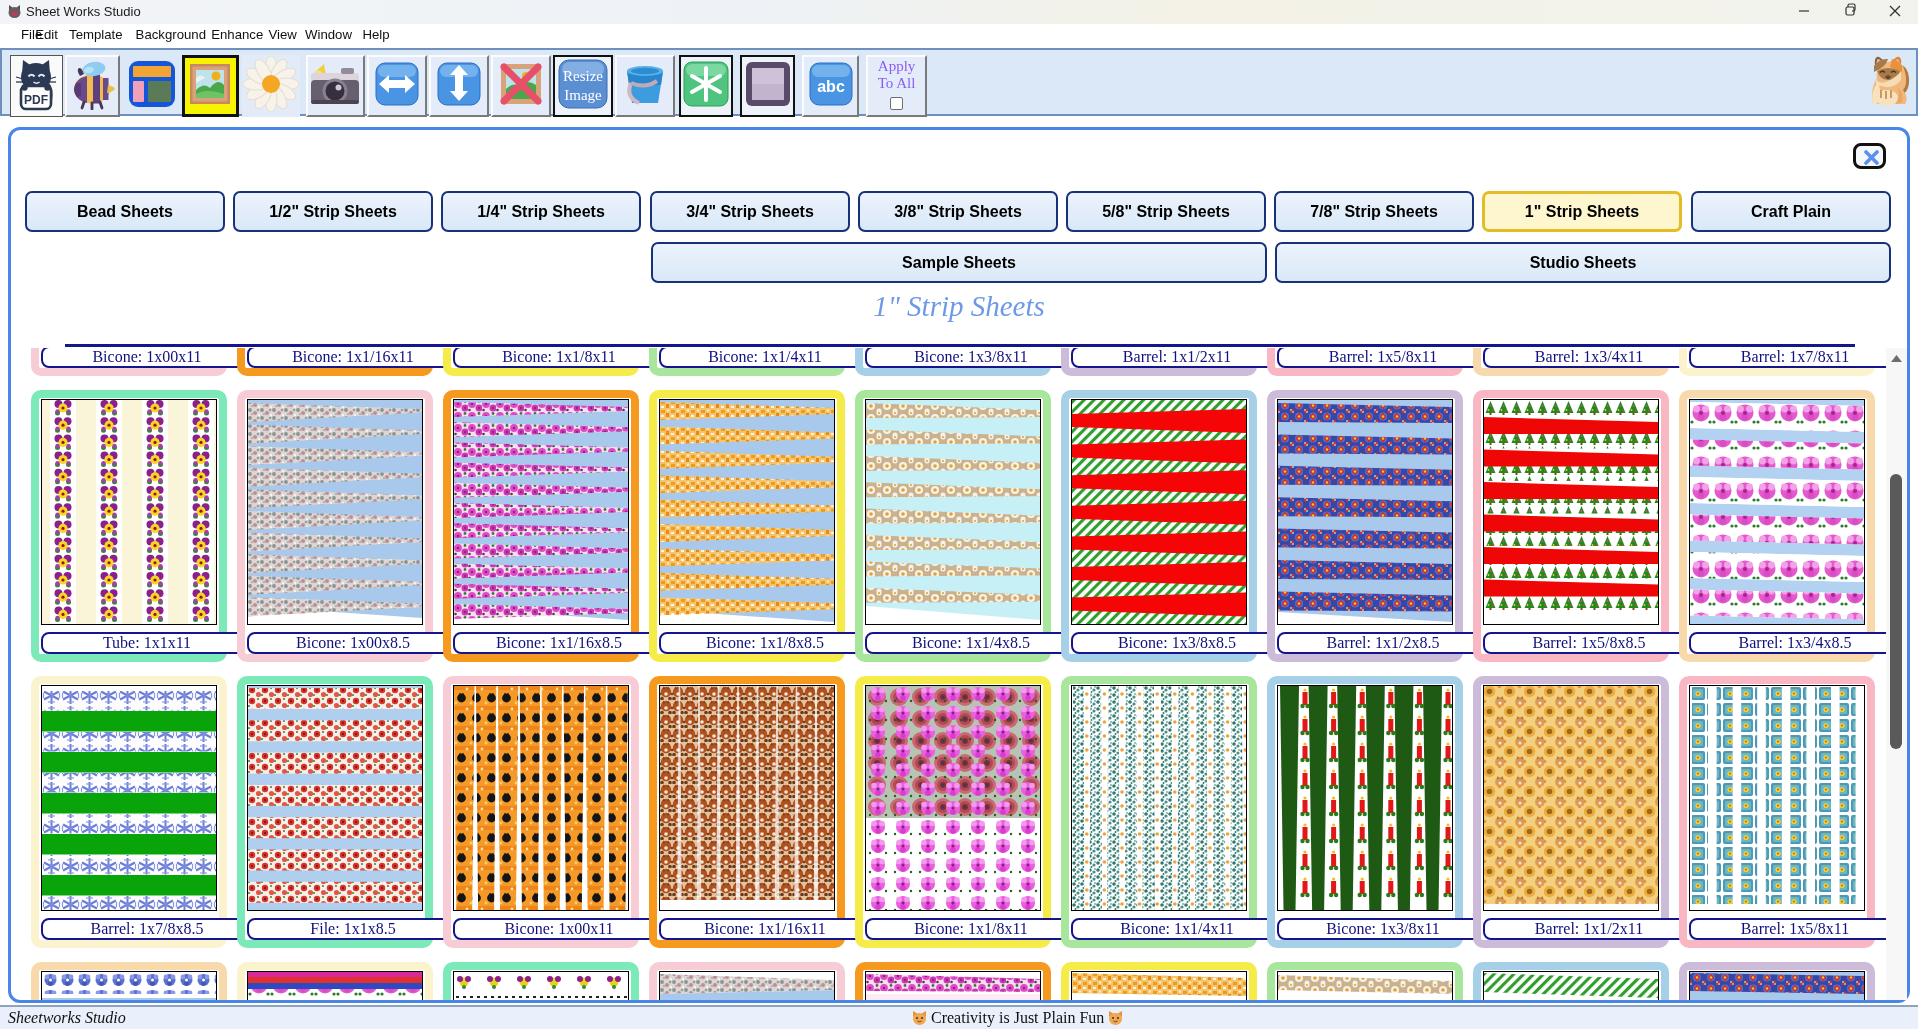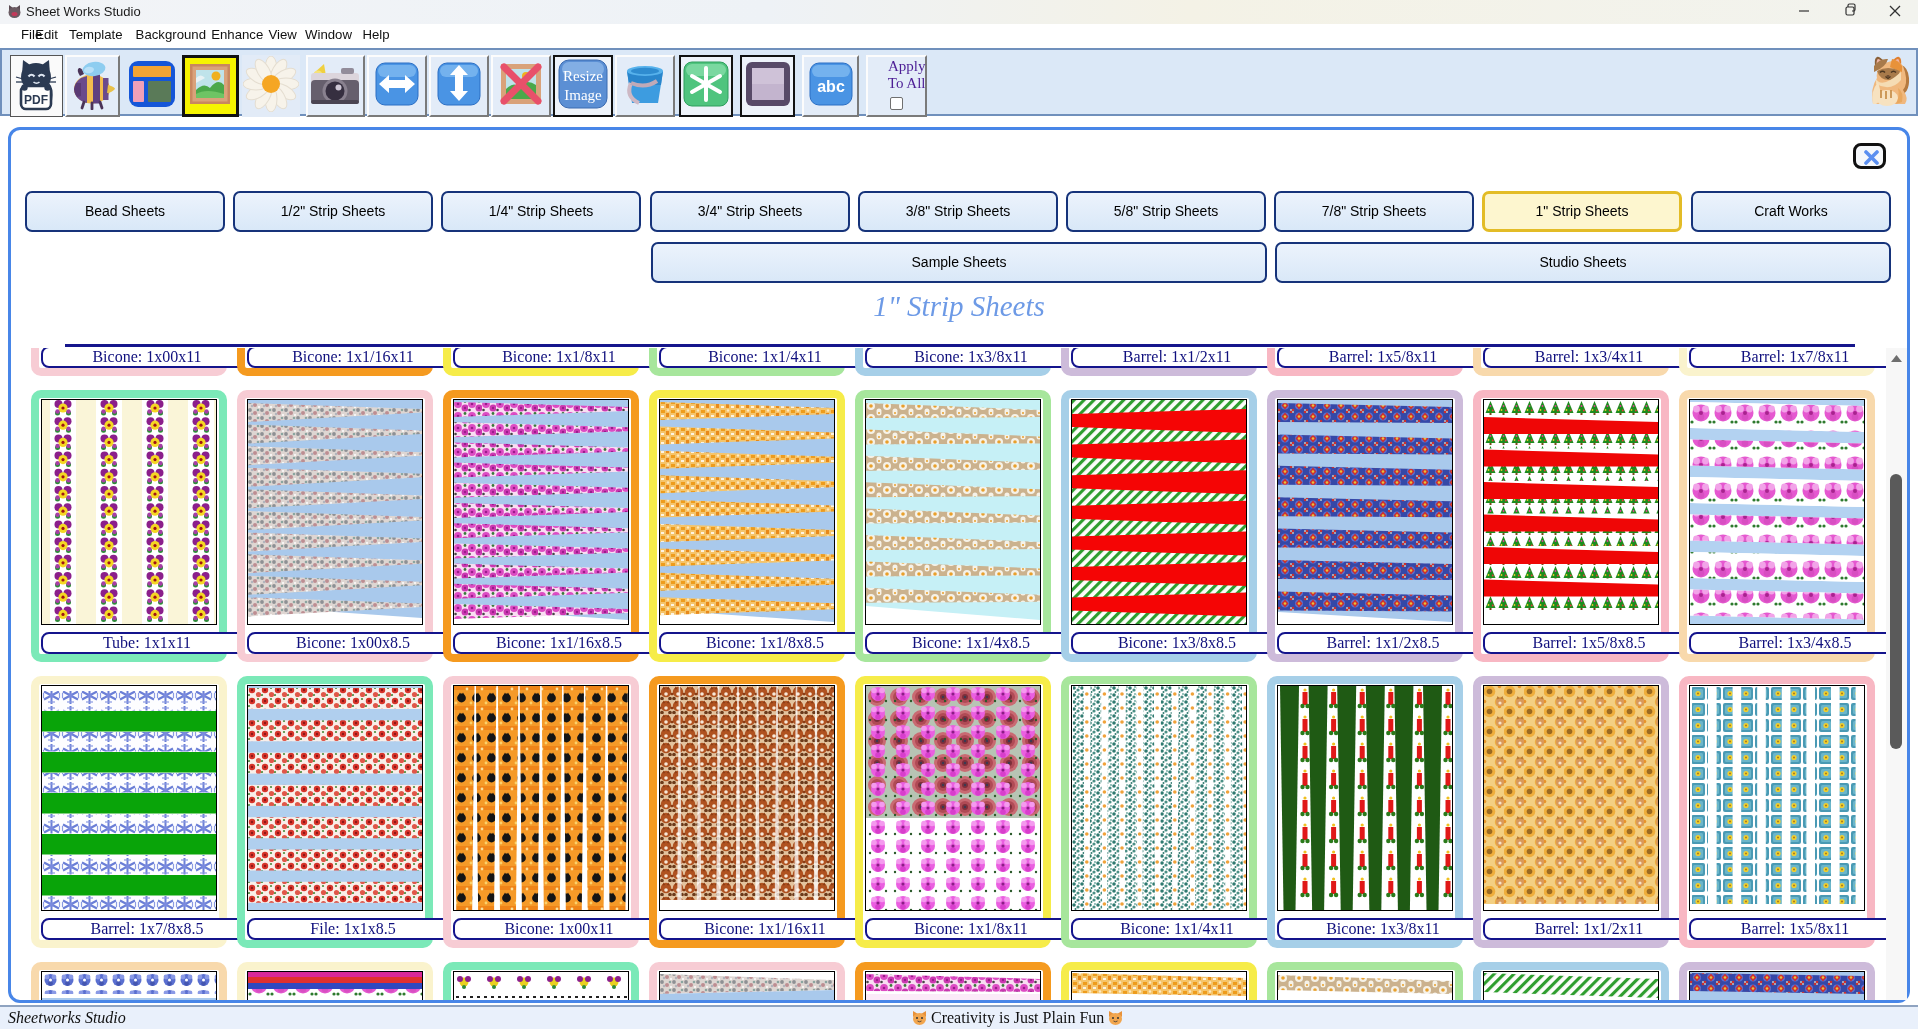--- a/index.html
+++ b/index.html
@@ -14,21 +14,21 @@
 .b3d{border-top:2px solid #fcfcfc;border-left:2px solid #fcfcfc;border-bottom:2px solid #7a7a7a;border-right:2px solid #7a7a7a}
 .pdf{background:#fafafa;border:1px solid #555}
 .blk{border:2px solid #111;background:#eef3fa}
 .sel{border:3px solid #111;background:#f6f400}
 .flat{background:transparent}.flat2{background:#e2ebf7}
 #dialog{position:absolute;left:8px;top:127px;width:1902px;height:876px;background:#fff;border:3px solid #4886e8;border-radius:12px}
 #closebtn{position:absolute;left:1842px;top:13px;width:33px;height:26px;border:3px solid #111;border-radius:8px;background:#f6f8fb}
 #closebtn svg{position:absolute;left:8px;top:4px}
 .h1{position:absolute;left:0;top:16px;width:100%;text-align:center;font:italic 34px "Liberation Serif";color:#6d9ae6}
 .h2{position:absolute;left:0;top:160px;width:100%;text-align:center;font:italic 29px "Liberation Serif";color:#6d9ae6}
-.cbtn{position:absolute;height:41px;background:linear-gradient(#ecf3fc,#d9e8f8);border:2px solid #16337a;border-radius:7px;font-weight:normal;font-size:14px;color:#000;text-align:center;line-height:37px}
+.cbtn{position:absolute;height:41px;background:linear-gradient(#ecf3fc,#d9e8f8);border:2px solid #16337a;border-radius:7px;font-weight:bold;font-size:16px;color:#000;text-align:center;line-height:37px}
 .cbtn.act{background:#fdf6cf;border:3px solid #e3bc26;line-height:35px}
 #divider{position:absolute;left:54px;top:214px;width:1790px;height:3px;background:#16168c}
 #vp{position:absolute;left:0px;top:218px;width:1875px;height:652px;overflow:hidden}
 .card{position:absolute;width:196px;height:272px;border:8px solid;border-radius:10px;background:#fff}
 .pv{position:absolute;left:2px;top:1px;width:176px;height:226px;border:1px solid #000;background:#fff}
 .pv svg{display:block}
 .lb{position:absolute;left:2px;top:234px;width:212px;height:22px;border:2px solid #14148c;border-radius:8px;background:#fff;color:#10107e;font:16px "Liberation Serif";text-align:center;line-height:18px}
 #sbar{position:absolute;left:1875px;top:218px;width:21px;height:652px;background:#f7f7f7}
 #sthumb{position:absolute;left:4px;top:126px;width:12px;height:275px;background:#5a5a5a;border-radius:6px}
 #statusbar{position:absolute;left:0;top:1005px;width:100%;height:24px;background:#e9f0fb;border-top:2px solid #8fa3c0;font:16px "Liberation Serif";color:#101010}
@@ -221,21 +221,21 @@
         </svg></div>
     </div>
     <div class="tbtn b3d" style="left:800.3px;width:56.8px">
       <div class="ic"><svg width="44" height="44" viewBox="0 0 44 44">
           <rect x="1" y="1" width="42" height="42" rx="9" fill="#4a94e4" stroke="#2a6ec4" stroke-width="1"></rect>
           <rect x="3" y="3" width="38" height="12" rx="6" fill="#74b2ee"></rect>
           <text x="22" y="30" font-family="Liberation Sans" font-weight="bold" font-size="16" fill="#fff" text-anchor="middle">abc</text>
         </svg></div>
     </div>
     <div class="tbtn b3d" style="left:863.7px;width:61.8px">
-      <div style="position:absolute;left:0;top:1px;width:100%;text-align:right;font:15px 'Liberation Serif';color:#4c1d95;line-height:17px">Apply<br>To All</div>
+      <div style="position:absolute;left:0;top:1px;width:100%;text-align:center;font:15px 'Liberation Serif';color:#8b5cf6;line-height:17px">Apply<br>To All</div>
       <div style="position:absolute;left:50%;margin-left:-7px;top:40px;width:13px;height:13px;background:#fff;border:1px solid #707070;border-radius:2px"></div>
     </div>
   <div class="abs" style="left:1866px;top:2px"><svg width="42" height="58" viewBox="0 0 42 58">
         <path d="M28 38 q12 2 11 -12 q-1 -10 -7 -12 q4 10 -2 22z" fill="#a9713c"></path>
         <path d="M30 44 q12 -2 11 -18 q-1 -11 -8 -13 l-2 2 q7 10 -3 27z" fill="#b57a40"></path>
         <path d="M7 14 q-1 -8 2 -9 q2 -1 8 5z" fill="#8a6038"></path>
         <path d="M8.5 12.5 q0 -5 1.5 -5.5 q2 0 5 3.5z" fill="#f0b4a4"></path>
         <path d="M33 14 q1 -8 -2 -9 q-2 -1 -8 5z" fill="#e08030"></path>
         <path d="M31.5 12.5 q0 -5 -1.5 -5.5 q-2 0 -5 3.5z" fill="#f0b4a4"></path>
         <path d="M5 52 q-3 -16 4 -26 q-2 -10 11 -16 q14 -4 17 10 q3 12 -2 18 q6 8 2 14z" fill="#f0b87e"></path>
@@ -266,21 +266,21 @@
       </svg>
     </div>
   <div class="cbtn" style="left:14px;top:61px;width:200px">Bead Sheets</div>
     <div class="cbtn" style="left:222px;top:61px;width:200px">1/2" Strip Sheets</div>
     <div class="cbtn" style="left:430px;top:61px;width:200px">1/4" Strip Sheets</div>
     <div class="cbtn" style="left:639px;top:61px;width:200px">3/4" Strip Sheets</div>
     <div class="cbtn" style="left:847px;top:61px;width:200px">3/8" Strip Sheets</div>
     <div class="cbtn" style="left:1055px;top:61px;width:200px">5/8" Strip Sheets</div>
     <div class="cbtn" style="left:1263px;top:61px;width:200px">7/8" Strip Sheets</div>
     <div class="cbtn act" style="left:1471px;top:61px;width:200px">1" Strip Sheets</div>
-    <div class="cbtn" style="left:1680px;top:61px;width:200px">Craft Works</div>
+    <div class="cbtn" style="left:1680px;top:61px;width:200px">Craft Plain</div>
     <div class="cbtn" style="left:640px;top:112px;width:616px">Sample Sheets</div>
     <div class="cbtn" style="left:1264px;top:112px;width:616px">Studio Sheets</div>
   <div class="h2">1" Strip Sheets</div>
   <div id="divider"></div>
   <div id="vp">
       <div class="card" style="left:20px;top:-244px;border-color:#F7CCD4">
         <div class="lb">Bicone: 1x00x11</div>
       </div>
       <div class="card" style="left:226px;top:-244px;border-color:#F59A1F">
         <div class="lb">Bicone: 1x1/16x11</div>

